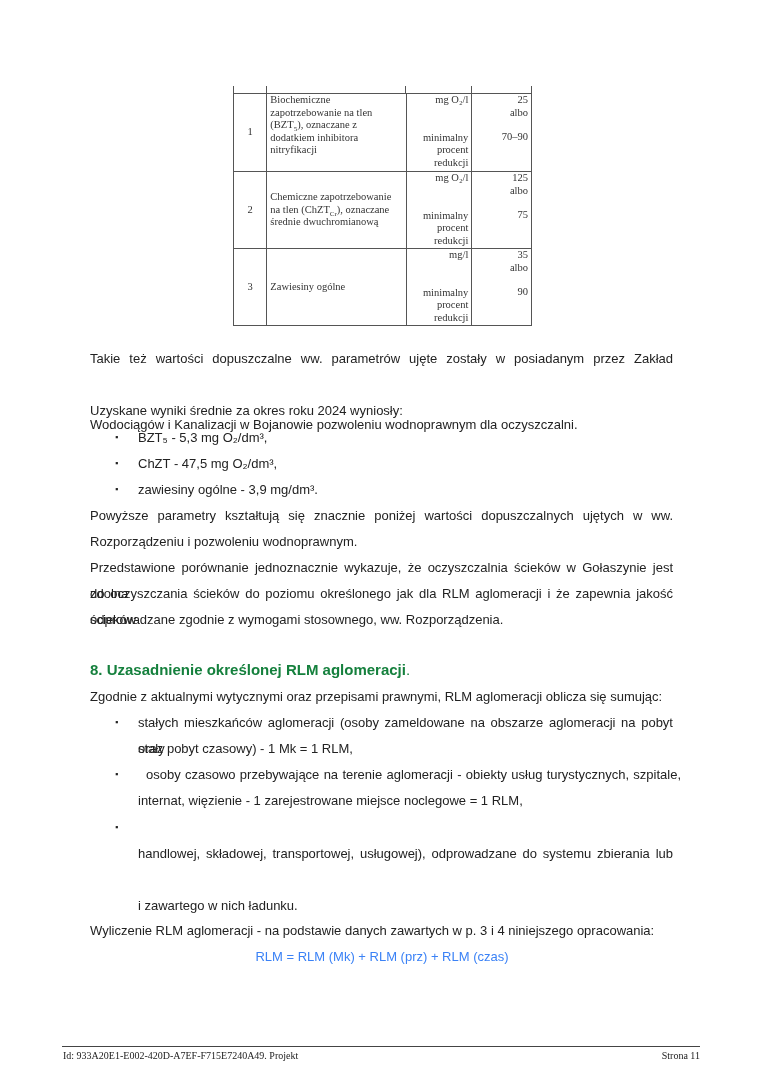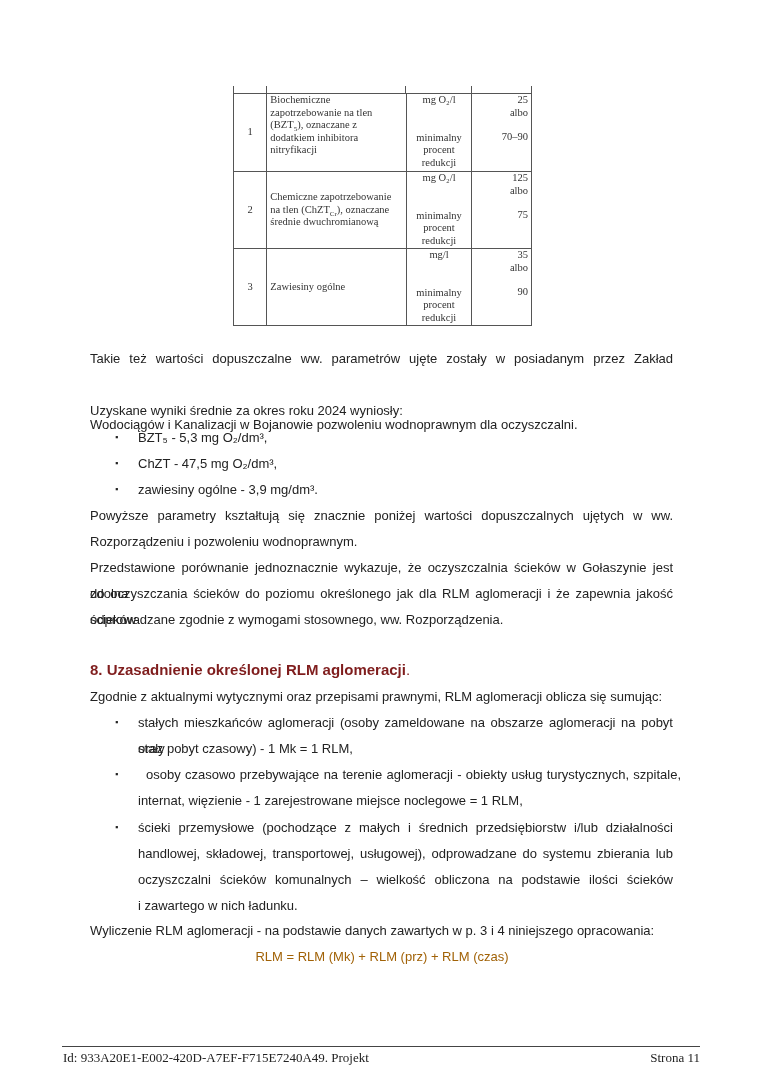--- a/index.html
+++ b/index.html
@@ -16,21 +16,21 @@
     .tbl-wrap .topstub { position:absolute; top:0; width:1px; height:7px; background:#555; }
     table.limits {
       position: absolute; left: 0; top: 7px; width: 299px; border-collapse: collapse;
       font-family: "Liberation Serif", serif; font-size: 10.5px; line-height: 12.6px; color: #333;
     }
     table.limits td {
       border: 1px solid #555; vertical-align: top; padding: 0 3px;
     }
     table.limits td.num { width: 26px; text-align: center; vertical-align: middle; }
     table.limits td.desc { width: 131px; }
-    table.limits td.unit { width: 58px; text-align: center; }
+    table.limits td.unit { width: 58px; text-align: right; }
     table.limits td.val { width: 52px; text-align: right; }
     table.limits .row1 td { height: 77px; }
     table.limits .row2 td { height: 76px; }
     table.limits .row3 td { height: 76px; }
     .cellblock { display: block; }
     .spacer-a { display:block; height: 25px; }
     .spacer-b { display:block; height: 25px; }
     .desc.mid { vertical-align: middle; }
     sub { font-size: 7px; line-height: 0; }
 
@@ -43,31 +43,31 @@
     .bullet {
       position: absolute; left: 115px; font-size: 9px; color: #222;
     }
     .bl {
       position: absolute; left: 138px; width: 535px;
       font-size: 13px; line-height: 26px; color: #222;
     }
     .bl.justify { text-align: justify; text-align-last: justify; }
     .heading {
       position: absolute; left: 90px; top: 658px;
-      font-size: 15px; font-weight: bold; color: #7f1d1d; line-height: 24px;
+      font-size: 15px; font-weight: bold; color: #15803d; line-height: 24px;
     }
     .formula {
       position: absolute; left: 0; width: 764px; top: 944px; text-align: center;
-      font-size: 13px; line-height: 26px; color: #a16207;
+      font-size: 13px; line-height: 26px; color: #3b82f6;
     }
     .footer-line {
       position: absolute; left: 62px; width: 638px; top: 1046px; height: 1px; background: #444;
     }
     .footer-left, .footer-right {
-      position: absolute; top: 1050px; font-family: "Liberation Serif", serif; font-size: 13px; color: #222;
+      position: absolute; top: 1050px; font-family: "Liberation Serif", serif; font-size: 10px; color: #222;
     }
     .footer-left { left: 63px; }
     .footer-right { right: 64px; }
   </style>
 </head>
 <body>
 
 <div class="page">
 
   <div class="tbl-wrap">
@@ -152,23 +152,21 @@
 
   <span class="bullet" style="top:717px;">▪</span>
   <div class="bl justify" style="top:710px;">stałych mieszkańców aglomeracji (osoby zameldowane na obszarze aglomeracji na pobyt stały</div>
   <div class="bl" style="top:736px;">oraz pobyt czasowy) - 1 Mk = 1 RLM,</div>
 
   <span class="bullet" style="top:769px;">▪</span>
   <div class="bl justify" style="top:762px;margin-left:8px;">osoby czasowo przebywające na terenie aglomeracji - obiekty usług turystycznych, szpitale,</div>
   <div class="bl" style="top:788px;">internat, więzienie - 1 zarejestrowane miejsce noclegowe = 1 RLM,</div>
 
   <span class="bullet" style="top:822px;">▪</span>
-  <div class="bl justify" style="top:815px;">ścieki przemysłowe (pochodzące z małych i średnich przedsiębiorstw i/lub działalności</div>
   <div class="bl justify" style="top:841px;">handlowej, składowej, transportowej, usługowej), odprowadzane do systemu zbierania lub</div>
-  <div class="bl justify" style="top:867px;">oczyszczalni ścieków komunalnych – wielkość obliczona na podstawie ilości ścieków</div>
   <div class="bl" style="top:893px;">i zawartego w nich ładunku.</div>
 
   <div class="p" style="top:918px;">Wyliczenie RLM aglomeracji - na podstawie danych zawartych w p. 3 i 4 niniejszego opracowania:</div>
 
   <div class="formula">RLM = RLM (Mk) + RLM (prz) + RLM (czas)</div>
 
   <div class="footer-line"></div>
   <div class="footer-left">Id: 933A20E1-E002-420D-A7EF-F715E7240A49. Projekt</div>
   <div class="footer-right">Strona 11</div>
 

